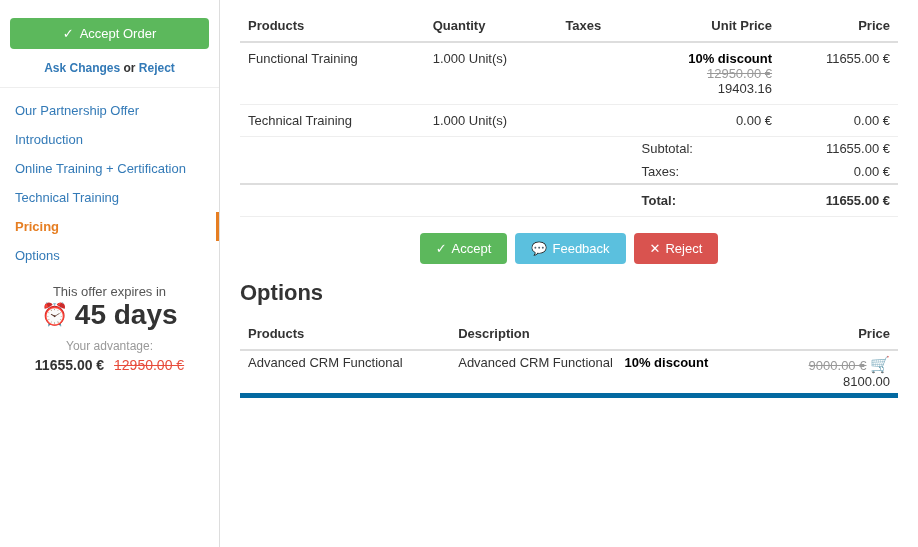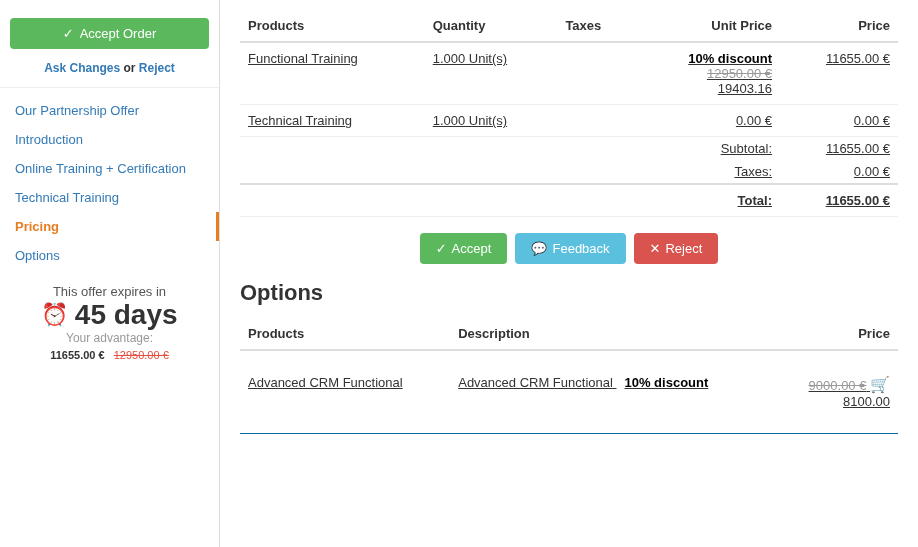--- a/index.html
+++ b/index.html
@@ -82,24 +82,25 @@
       justify-content: center;
       gap: 6px;
     }
     .sidebar-offer .clock-icon {
       font-size: 22px;
       color: #333;
     }
     .sidebar-offer .advantage-label {
       font-size: 12px;
       color: #999;
+      margin-top: 8px;
     }
     .sidebar-offer .prices {
       margin-top: 4px;
-      font-size: 11px;
+      font-size: 14px;
       text-align: center;
     }
     .sidebar-offer .current-price {
       color: #333;
       font-weight: bold;
     }
     .sidebar-offer .old-price {
       color: #e74c3c;
       text-decoration: line-through;
       margin-left: 6px;
@@ -126,37 +127,36 @@
       padding: 8px 8px;
       border-bottom: 2px solid #ddd;
       color: #333;
     }
     table thead tr th.right { text-align: right; margin-top: 20px; }
     table tbody tr td {
       padding: 8px 8px;
       vertical-align: top;
       border-bottom: 1px solid #eee;
       font-size: 13px;
-      text-decoration: underline;
     }
     table tbody tr td.right { text-align: right; }
 
     .discount-badge {
       color: #000000;
       font-weight: bold;
     }
     .strikethrough {
       text-decoration: line-through;
       color: #999;
     }
     .summary-row td {
       border-bottom: none;
       padding: 4px 8px;
     }
-    .summary-label { text-align: right; font-weight: normal; }
+    .summary-label { font-weight: normal; }
     .summary-value { text-align: right; }
 
     .total-row td {
       font-weight: bold;
       border-top: 2px solid #ddd;
       padding: 8px 8px;
     }
 
     
     .action-buttons {
@@ -189,22 +189,22 @@
     }
 
     .options-table thead tr th {
       text-align: left;
       border-bottom: 2px solid #ddd;
       padding: 8px 8px;
       font-weight: bold;
     }
     .options-table thead tr th.right { text-align: right; }
     .options-table tbody tr td {
-      padding: 24px 8px;
-      border-bottom: 1px solid #0369a1;
+      padding: 4px 8px;
+      border-bottom: 5px solid #0369a1;
       vertical-align: top;
     }
     .options-table tbody tr td.right { text-align: right; }
 
     .cart-btn {
       background: none;
       border: none;
       cursor: pointer;
       color: #337ab7;
       font-size: 16px;

